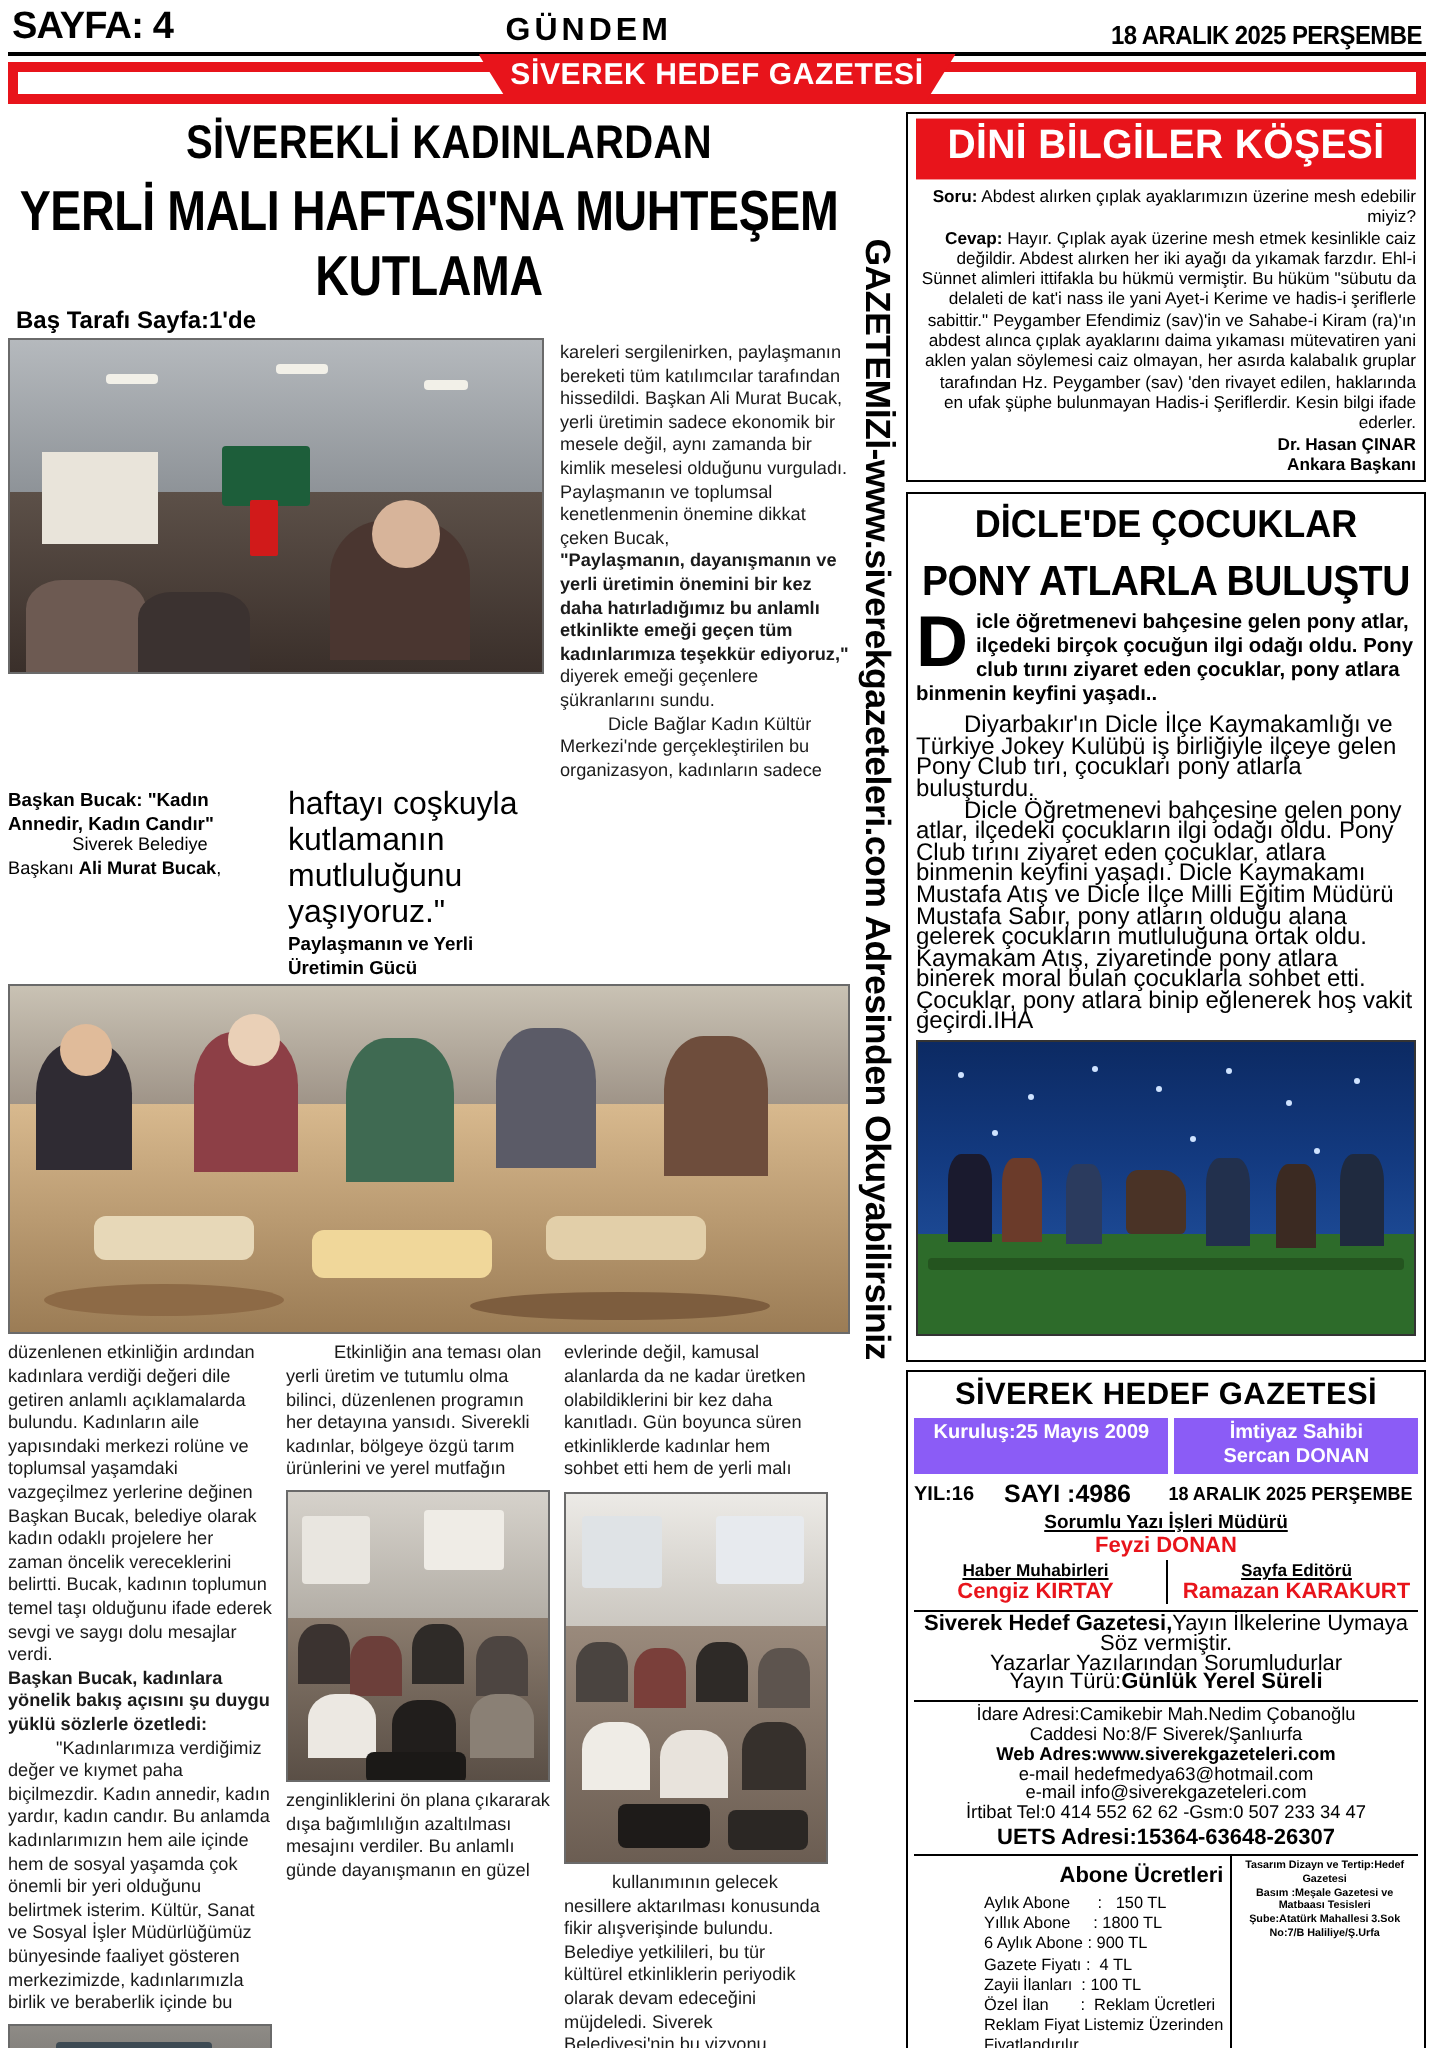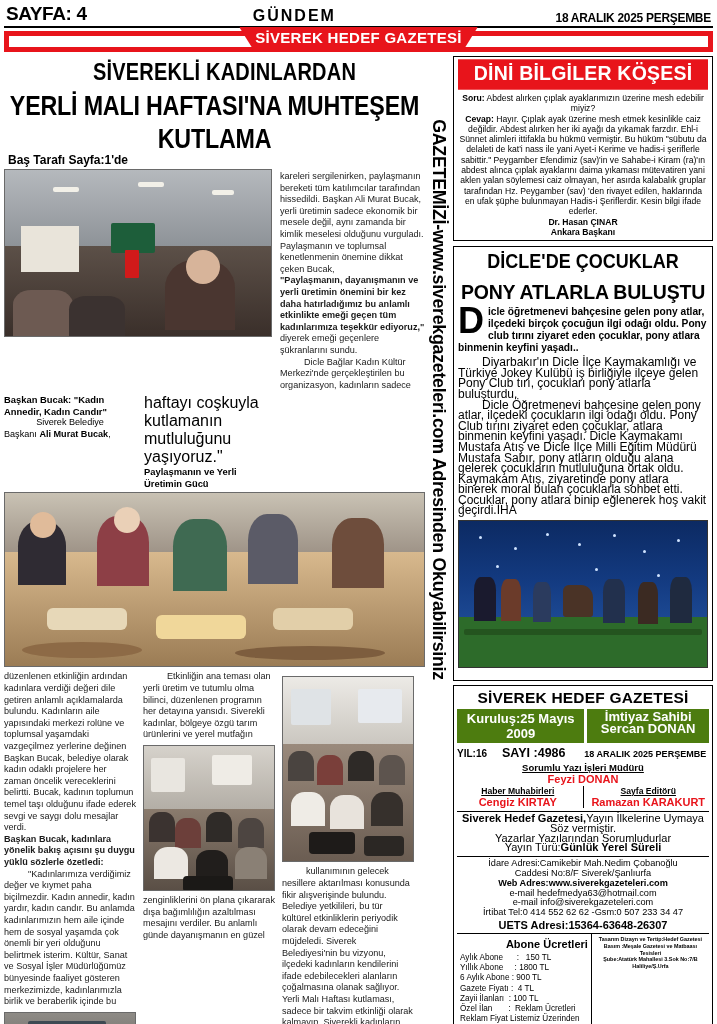--- a/index.html
+++ b/index.html
@@ -136,21 +136,21 @@
   .red-head {
     background:#e8141b; color:#fff;
     font-size:19.5px; font-weight:bold;
     text-align:center;
     letter-spacing:0.2px;
     padding:2px 0 4px 0;
     margin:0;
     transform:scaleY(1.05);
   }
   .dini-box { border:1.6px solid #000; padding:3px 4px 3px 4px; }
-  .dini-text { font-size:8.6px; line-height:10.3px; text-align:center; }
+  .dini-text { font-size:8.6px; line-height:10.3px; text-align:right; }
 
   .dicle-box { border:1.6px solid #000; margin-top:5px; padding:3px 4px 12px 4px;}
   .dicle-h1 { text-align:center; font-size:18px; font-weight:bold; letter-spacing:0px; transform:scaleY(1.08); margin:2px 0 0 0;}
   .dicle-h2 { text-align:center; font-size:19.5px; font-weight:bold; letter-spacing:-0.2px; transform:scaleY(1.08); margin:7px 0 3px 0;}
   .dropcap::first-letter {
     float:left; font-size:36px; line-height:28px; font-weight:bold;
     padding:1px 4px 0 0;
   }
   .dicle-lead { font-size:10.2px; line-height:12px; font-weight:bold; margin:0; }
   .dicle-body { font-size:12px; line-height:10.6px; margin:0; }
@@ -163,22 +163,22 @@
     background:linear-gradient(#0c2a63 0%, #133a80 40%, #1d4a95 70%, #2b5aa8 100%);
   }
   .star { position:absolute; width:3px; height:3px; background:#cfe3ff; border-radius:50%; }
   .pony-ground { position:absolute; left:0; right:0; bottom:0; height:34%; background:#2d6b2a; }
 
   
   .imprint { border:1.6px solid #000; margin-top:4px; padding:2px 3px 3px 3px; }
   .imp-title { text-align:center; font-size:15.5px; font-weight:bold; letter-spacing:0.2px; margin:1px 0 2px 0;}
   .imp-row1 { display:flex; gap:3px; }
   .redchip {
-    background:#4d7c0f; color:#fff; font-weight:bold;
-    font-size:13px; padding:2px 4px; text-align:center;
+    background:#8b5cf6; color:#fff; font-weight:bold;
+    font-size:10px; padding:2px 4px; text-align:center;
   }
   .chip-left { flex:1.05; }
   .chip-right { flex:1; line-height:12px;}
   .imp-row2 { display:flex; align-items:center; justify-content:space-between; margin-top:3px; font-weight:bold;}
   .imp-yil { font-size:10px; }
   .imp-sayi { font-size:12.5px; }
   .imp-date { font-size:9.5px; transform:scaleX(0.95); }
   .u { text-decoration:underline; }
   .t-sorumlu { font-size:9.5px; font-weight:bold; text-align:center; margin-top:2px;}
   .t-feyzi { font-size:11px; font-weight:bold; color:#e8141b; text-align:center; }
@@ -189,21 +189,21 @@
   .vdiv { width:1px; background:#000; align-self:stretch; margin:0 4px; }
   .hr-b { border:0; border-top:1.4px solid #000; margin:3px 0 2px 0; }
   .imp-p { text-align:center; font-size:11px; line-height:9.8px; margin:0; }
   .imp-p b { font-weight:bold; }
   .imp-p.big { font-size:9.2px; }
   .uets { text-align:center; font-size:11px; font-weight:bold; margin:1px 0 0 0;}
 
   .bottom-two { display:flex; margin-top:2px; border-top:1.4px solid #000; }
   .abone { flex:1.15; padding:2px 3px 2px 3px; }
   .abone h4 { text-align:right; font-size:11px; font-weight:bold; margin:2px 0 3px 0; }
-  .abone-line { font-size:8.2px; line-height:10.2px; white-space:pre; }
+  .abone-line { font-size:8.2px; line-height:10.2px; white-space:pre;margin-left:32px; }
   .colophon { flex:1; border-left:1.4px solid #000; padding:2px 3px; }
   .colophon .tiny { font-size:5.4px; line-height:6.8px; text-align:center; font-weight:bold; }
   .colophon .mid  { font-size:7.6px; line-height:10px; margin-top:3px;}
   .resmi { text-align:center; font-size:8.6px; font-weight:bold; line-height:10px; border-top:1.4px solid #000; margin-top:2px; padding-top:2px;}
 </style>
 </head>
 <body>
 
 <div class="topbar">
   <div class="page-no">SAYFA: 4</div>
@@ -309,20 +309,21 @@
           <div class="ph-dot" style="left:72%;top:50%;width:26px;height:30px;background:#4d4541;border-radius:40% 40% 0 0;"></div>
           <div class="ph-dot" style="left:8%;top:70%;width:34px;height:32px;background:#ece8e2;border-radius:40% 40% 0 0;"></div>
           <div class="ph-dot" style="left:40%;top:72%;width:32px;height:30px;background:#211e1c;border-radius:40% 40% 0 0;"></div>
           <div class="ph-dot" style="left:70%;top:70%;width:32px;height:32px;background:#8a8075;border-radius:40% 40% 0 0;"></div>
           <div class="ph-dot" style="left:30%;top:90%;width:50px;height:16px;background:#1b1917;border-radius:4px;"></div>
         </div>
         <p class="body" style="margin-top:4px;">zenginliklerini ön plana çıkararak dışa bağımlılığın azaltılması mesajını verdiler. Bu anlamlı günde dayanışmanın en güzel</p>
       </div>
 
       <div style="width:132px;">
+        <p class="body">evlerinde değil, kamusal alanlarda da ne kadar üretken olabildiklerini bir kez daha kanıtladı. Gün boyunca süren etkinliklerde kadınlar hem sohbet etti hem de yerli malı</p>
         <div class="photo" style="height:186px;margin-top:5px;background:#c3bcb3;">
           <div class="sky" style="background:linear-gradient(#eceae6,#cbc7c0);height:36%;"></div>
           <div class="floor" style="background:linear-gradient(#9a8a7c,#6b5d52);height:64%;"></div>
           <div class="ph-dot" style="left:6%;top:6%;width:40px;height:36px;background:#dfe3e6;border-radius:2px;"></div>
           <div class="ph-dot" style="left:58%;top:6%;width:44px;height:34px;background:#e7eaee;border-radius:2px;"></div>
           <div class="ph-dot" style="left:4%;top:40%;width:26px;height:30px;background:#4a4440;border-radius:40% 40% 0 0;"></div>
           <div class="ph-dot" style="left:26%;top:42%;width:26px;height:30px;background:#7a3f3a;border-radius:40% 40% 0 0;"></div>
           <div class="ph-dot" style="left:50%;top:40%;width:26px;height:30px;background:#2e2a27;border-radius:40% 40% 0 0;"></div>
           <div class="ph-dot" style="left:74%;top:42%;width:26px;height:30px;background:#5d544e;border-radius:40% 40% 0 0;"></div>
           <div class="ph-dot" style="left:6%;top:62%;width:34px;height:34px;background:#efece6;border-radius:40% 40% 0 0;"></div>

